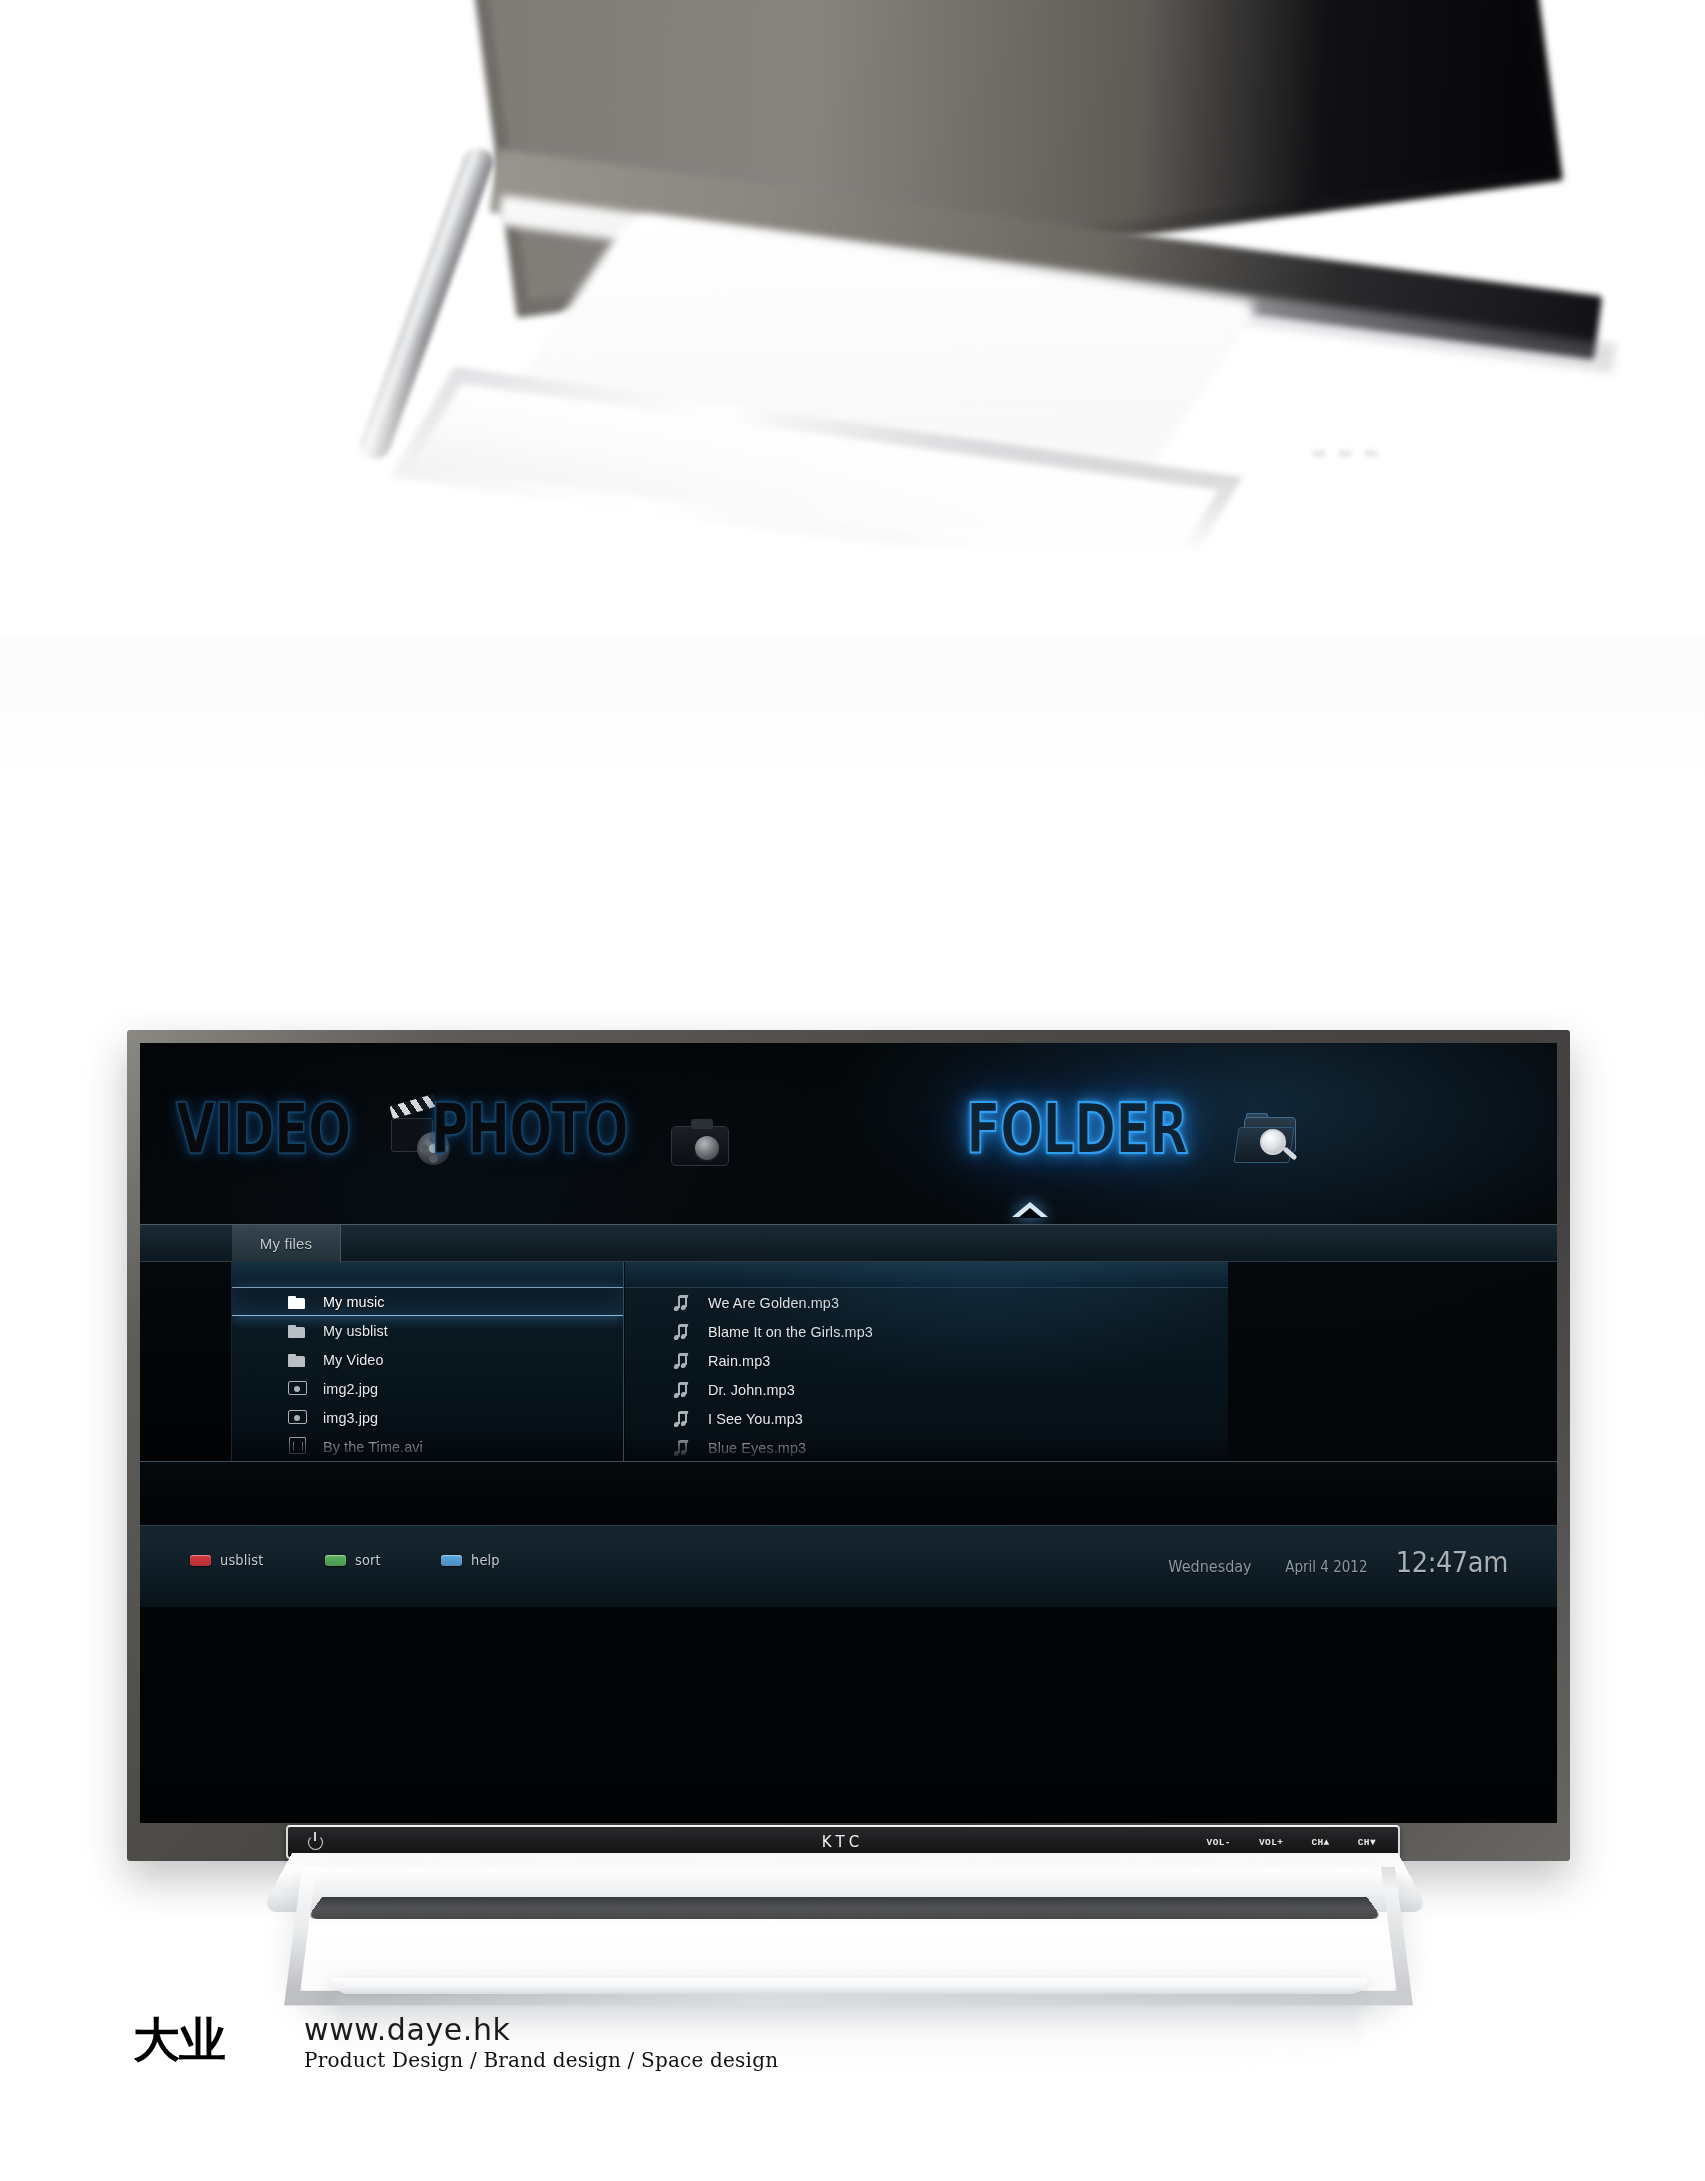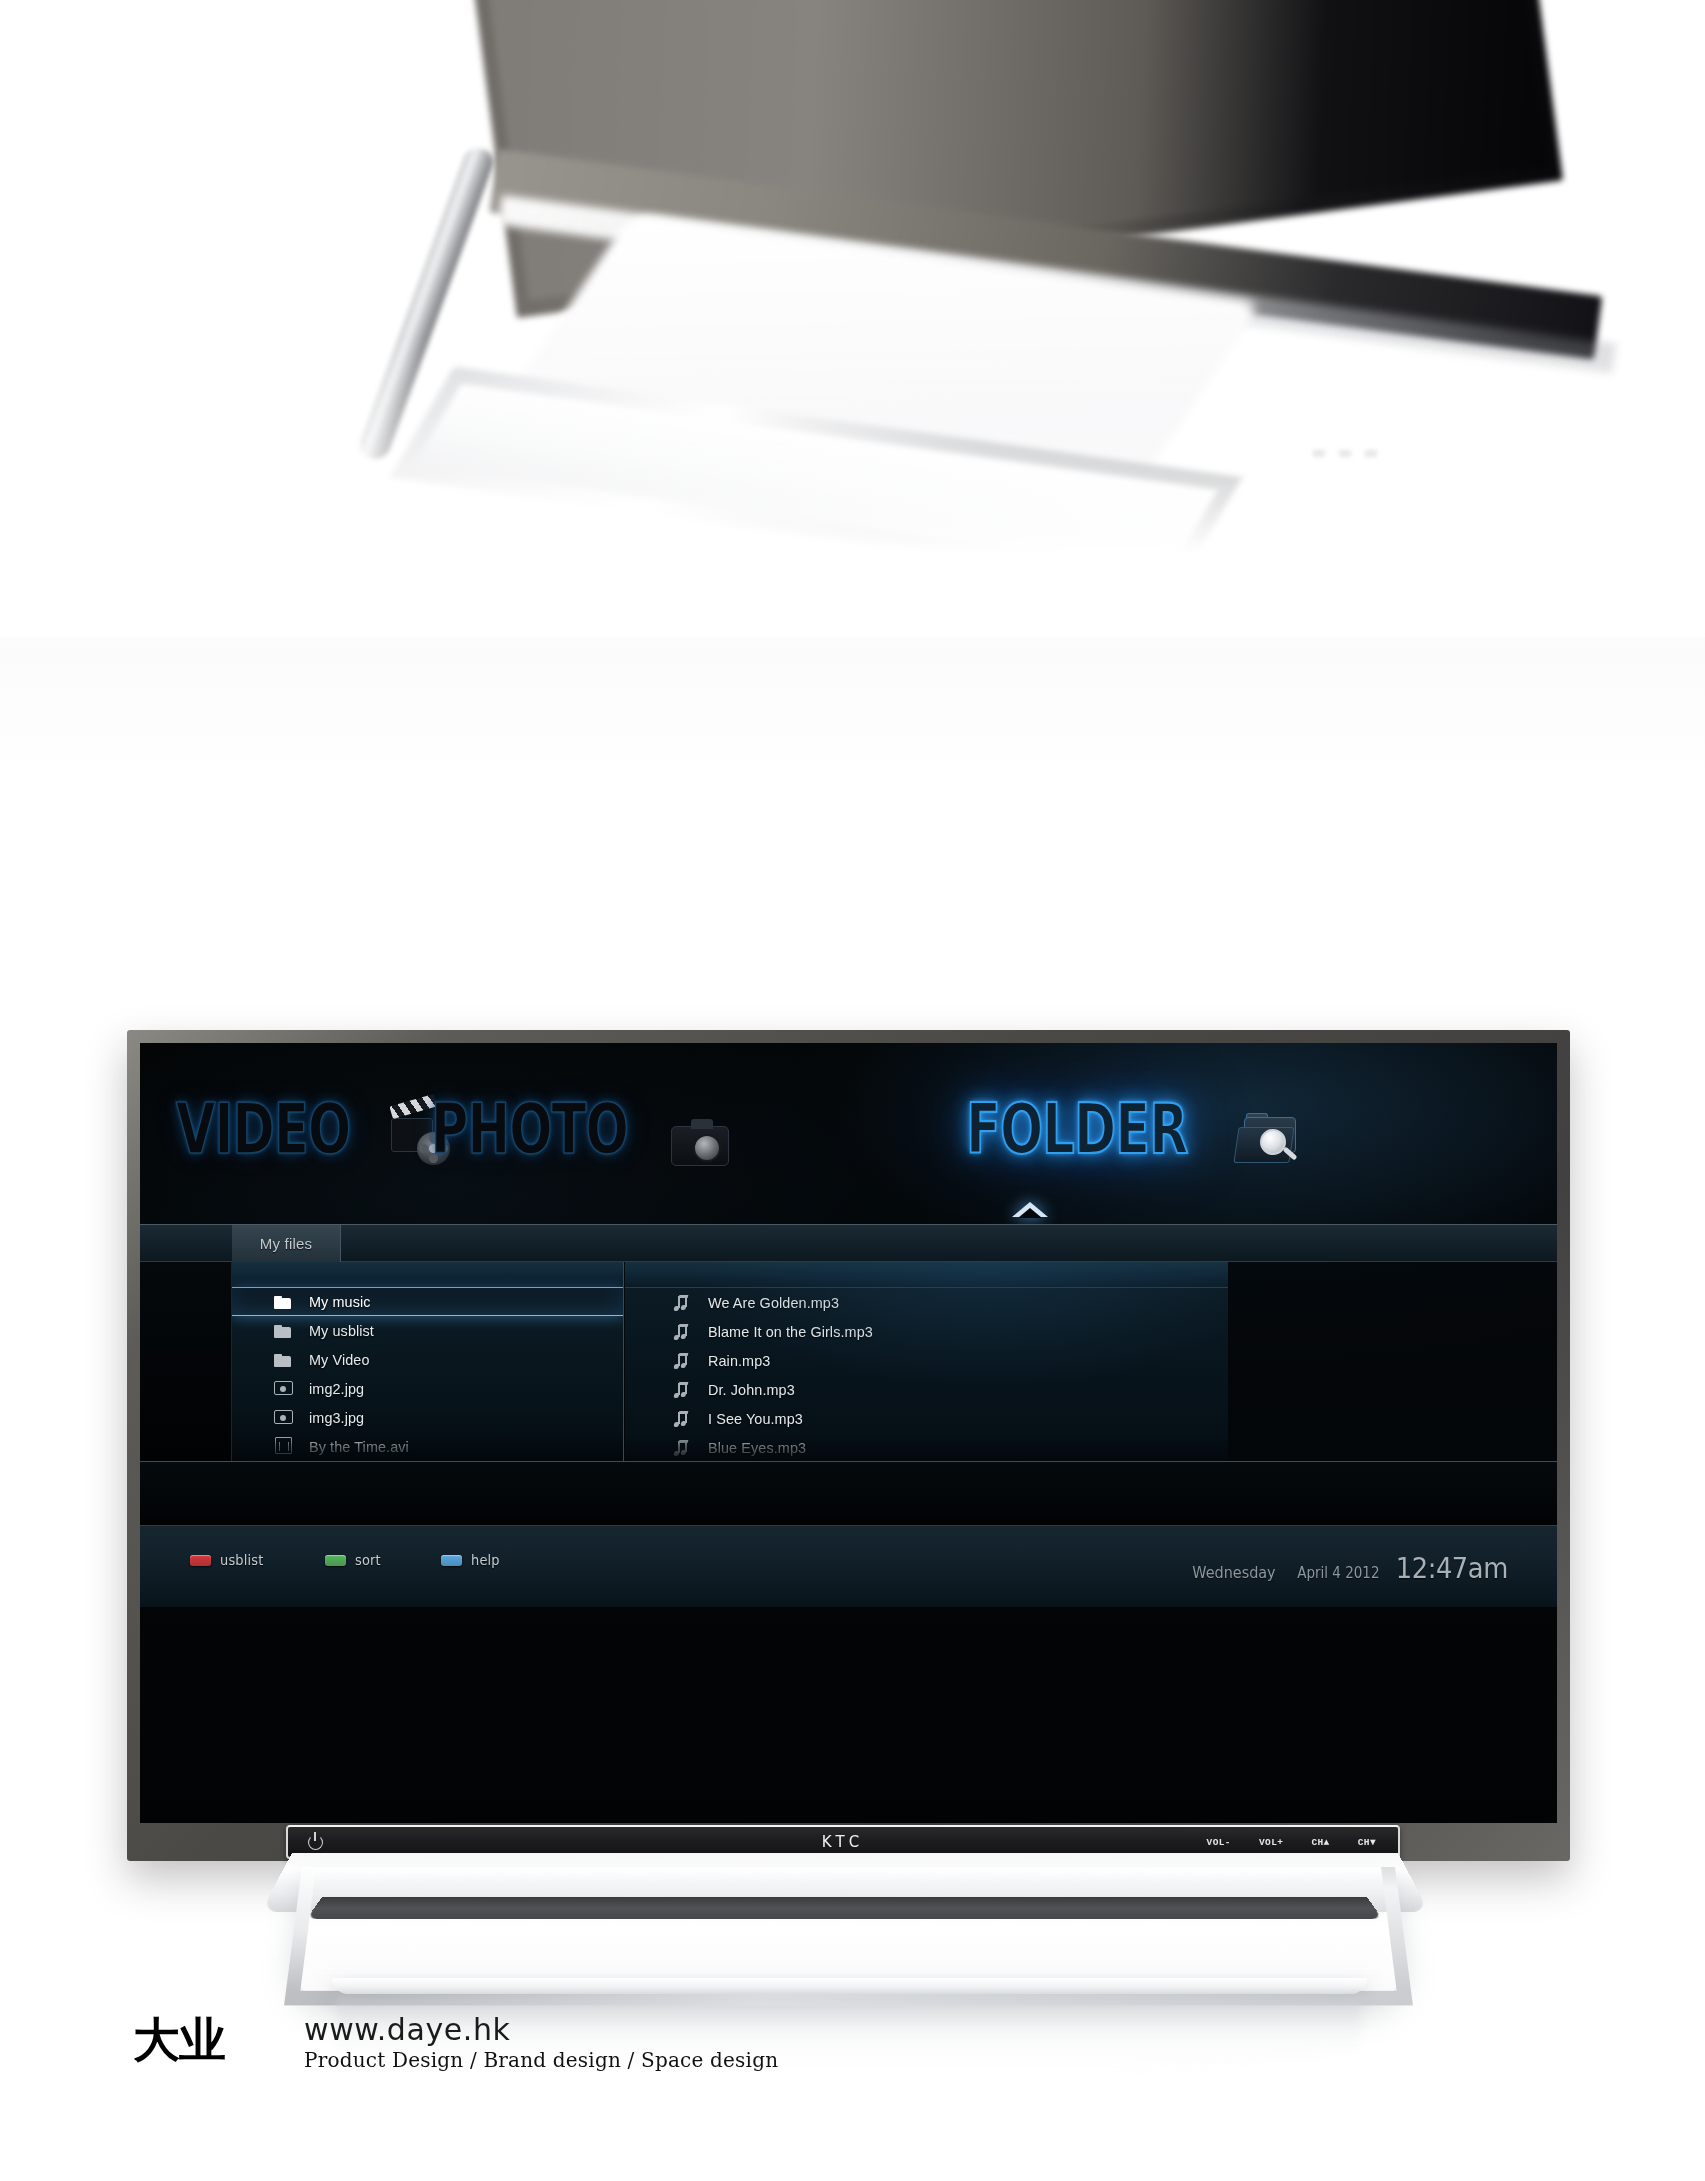--- a/index.html
+++ b/index.html
@@ -293,21 +293,21 @@
     background: radial-gradient(418px 179px at 60% 0%, rgba(30,72,104,0.35) 0%, rgba(0,0,0,0) 70%);
     pointer-events: none;
   }
   .pane-head {
     position: absolute; left: 0; top: 0; width: 100%; height: 26px;
     background: linear-gradient(180deg,#16303f 0%,#0e2332 60%,#0a1a26 100%);
     box-shadow: inset 0 -1px 0 rgba(120,190,240,0.22);
   }
   .flist { position: absolute; left: 0; top: 26px; width: 100%; }
   .frow {
-    display: flex; align-items: center; height: 29px; padding-left: 42px; gap: 18px;
+    display: flex; align-items: center; height: 29px; padding-left: 56px; gap: 18px;
   }
   .pane-b .frow { padding-left: 48px; }
   .frow.sel {
     background: linear-gradient(180deg,#0a141b 0%,#0e1d27 55%,#122633 100%);
     border-top: 1px solid #7d9fb8;
     border-bottom: 1px solid #8fb6d2;
     box-shadow: 0 2px 14px rgba(70,150,215,0.45), inset 0 0 22px rgba(20,60,95,0.5);
     margin-top: -1px;
   }
   .frow .fname {
@@ -388,25 +388,24 @@
     width: 21px; height: 11px; border-radius: 3px;
     box-shadow: inset 0 1px 1px rgba(255,255,255,0.45), 0 1px 2px rgba(0,0,0,0.7);
   }
   .hot .lbl {
     font-family: "DejaVu Sans", sans-serif;
     font-size: 14.4px; color: #c5ccd1; letter-spacing: 0.2px;
     transform: scaleX(0.9); transform-origin: left center;
     text-shadow: 0 1px 1px rgba(0,0,0,0.85);
   }
   .clockwrap {
-    position: absolute; right: 44px; top: 20px; display: flex; align-items: baseline; gap: 12px;
+    position: absolute; right: 44px; top: 20px; display: flex; align-items: baseline; gap: 24px;
     font-family: "DejaVu Sans", sans-serif;
     color: #8d979e;
     text-shadow: 0 1px 1px rgba(0,0,0,0.8);
-    margin-top: 6px;
   }
   .clockwrap .dayname { font-size: 16px; transform: scaleX(0.9); transform-origin: right center; }
   .clockwrap .datetxt { font-size: 15px; transform: scaleX(0.9); transform-origin: right center; }
   .clockwrap .timetxt { font-size: 28px; color: #a7b1b7; letter-spacing: -0.5px; transform: scaleX(0.92); }
 
   
   .tv-strip {
     position: absolute; left: 159px; bottom: 2px; width: 1114px; height: 34px;
     background: linear-gradient(180deg,#2a2a2c 0%,#1d1d1f 45%,#131314 100%);
     border-radius: 4px;

